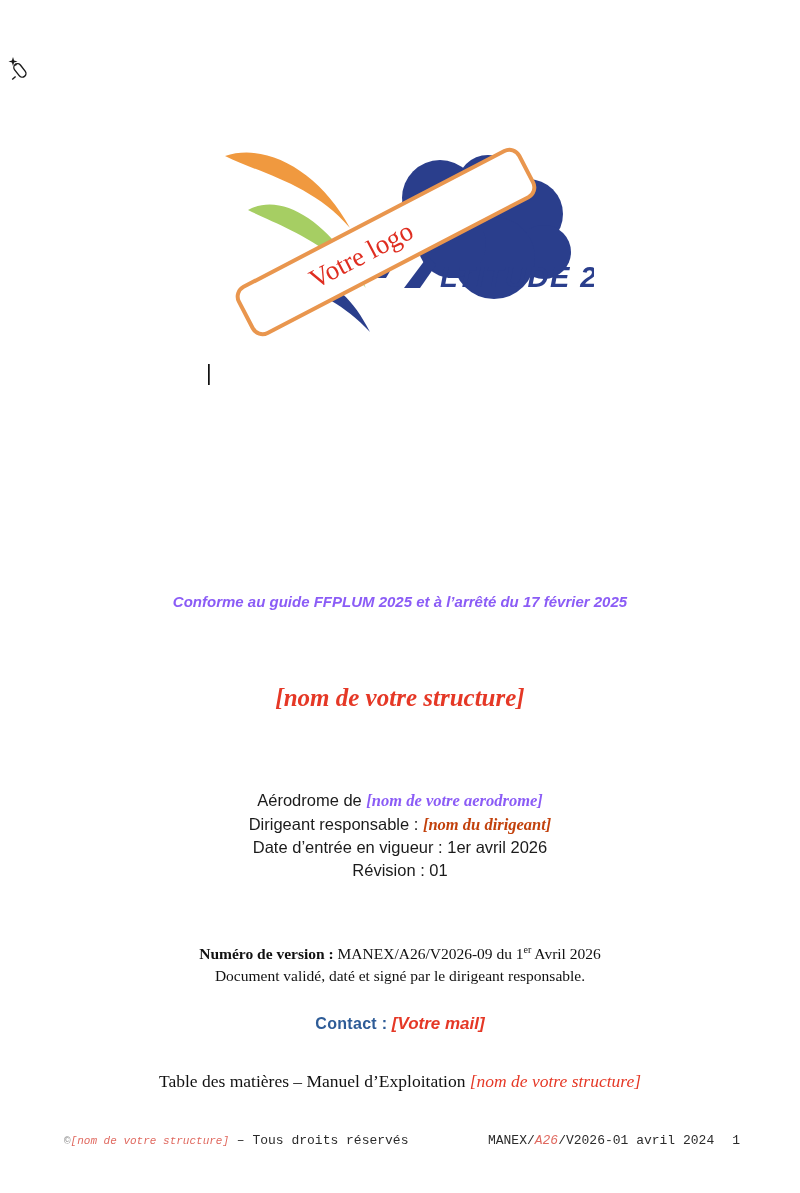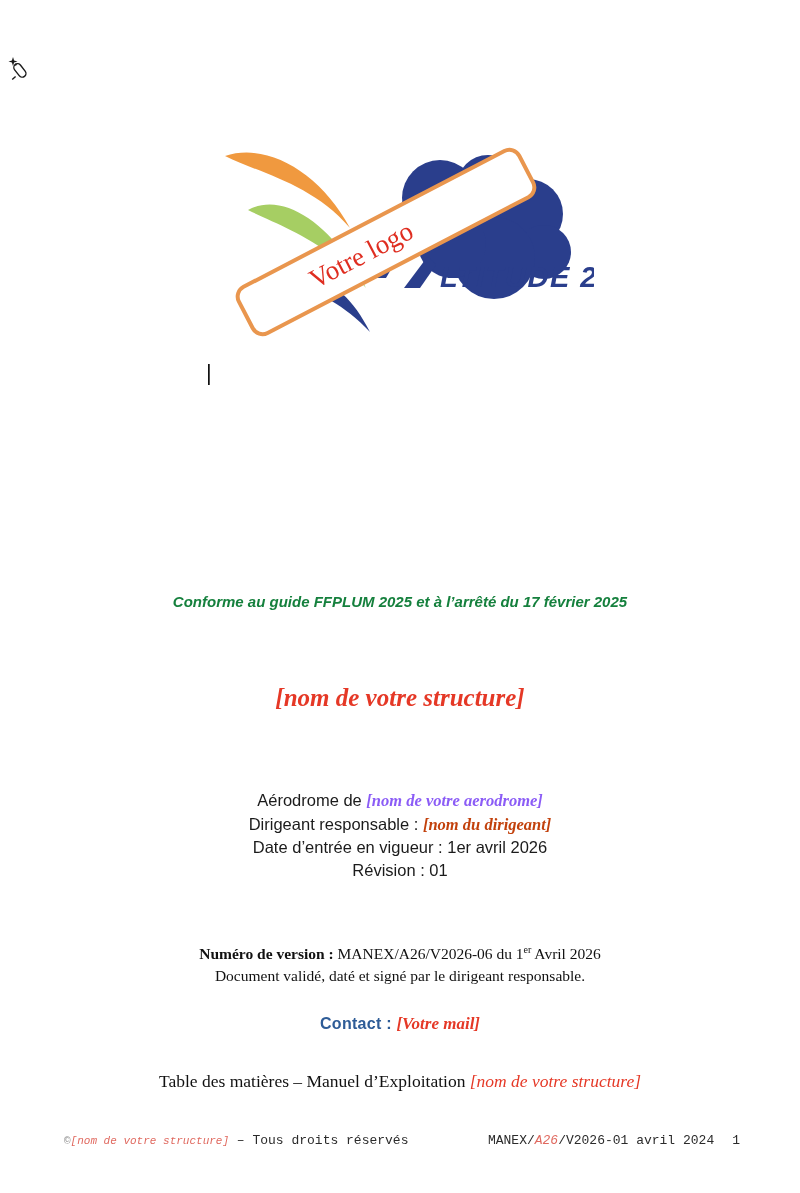--- a/index.html
+++ b/index.html
@@ -24,21 +24,21 @@
            font-size:16.5px;color:#1b1b1b;line-height:22.5px;}
   .ph{font-family:"Liberation Serif",serif;font-style:italic;font-weight:700;}
   
   .version{position:absolute;left:0;right:0;top:939px;text-align:center;
            font-family:"Liberation Serif",serif;font-size:15.5px;color:#111;line-height:22px;}
   .version b{font-weight:700;}
   .version sup{font-size:10px;}
   
   .contact{position:absolute;left:0;right:0;top:1014px;text-align:center;}
   .contact-label{font-size:16px;font-weight:700;letter-spacing:0.3px;}
-  .contact-ph{font-family:Liberation Serif, serif;font-size:17px;font-style:italic;font-weight:700;}
+  .contact-ph{font-family:Liberation Sans, sans-serif;font-size:17px;font-style:italic;font-weight:700;}
   
   .toc{position:absolute;left:0;right:0;top:1071px;text-align:center;
        font-family:"Liberation Serif",serif;font-size:17.5px;color:#111;}
   .toc .ph-serif{font-style:italic;}
   
   .footer{position:absolute;left:64px;right:60px;top:1133px;display:flex;
           justify-content:space-between;align-items:flex-start;
           font-family:Liberation Mono, monospace;font-size:13px;color:#2b2b2b;}
   .footer .copyright{color:#8a8a8a;font-size:11px;}
   .footer .small-red{font-style:italic;font-size:11px;}
@@ -87,38 +87,38 @@
       <g transform="translate(164,96) rotate(-27.5)">
         <rect x="-158" y="-26" width="316" height="52" rx="11" fill="#ffffff" stroke="#E9964E" stroke-width="4"></rect>
         <text x="-28" y="9" text-anchor="middle" font-family="Liberation Serif, serif" font-size="27" fill="#DF2D20">Votre logo</text>
       </g>
     </svg>
   </div>
 
   <div class="cursor-bar">|</div>
 
 
-  <div class="subtitle" style="color:#15803d">Conforme au guide FFPLUM 2025 et à l’arrêté du 17 février 2025</div>
+  <div class="subtitle" style="color:#8b5cf6">Conforme au guide FFPLUM 2025 et à l’arrêté du 17 février 2025</div>
 
   <div class="structure-name" style="color:#E53826">[nom de votre structure]</div>
 
   <div class="details">
     <div>
       <span>Aérodrome de </span><span class="ph" style="color:#8b5cf6">[nom de votre aerodrome]</span>
     </div>
     <div>
       <span>Dirigeant responsable : </span><span class="ph" style="color:#c2410c">[nom du dirigeant]</span>
     </div>
     <div>Date d’entrée en vigueur : 1er avril 2026</div>
     <div>Révision : 01</div>
   </div>
 
   <div class="version">
     <div>
-      <b>Numéro de version :</b><span> MANEX/A26/V2026-06 du 1</span><sup>er</sup><span> Avril 2026</span>
+      <b>Numéro de version :</b><span> MANEX/A26/V2026-09 du 1</span><sup>er</sup><span> Avril 2026</span>
     </div>
     <div>Document validé, daté et signé par le dirigeant responsable.</div>
   </div>
 
   <div class="contact">
     <span class="contact-label" style="color:#2E5C97">Contact :</span>
     <span class="contact-ph" style="color:#E53826">[Votre mail]</span>
   </div>
 
   <div class="toc">

